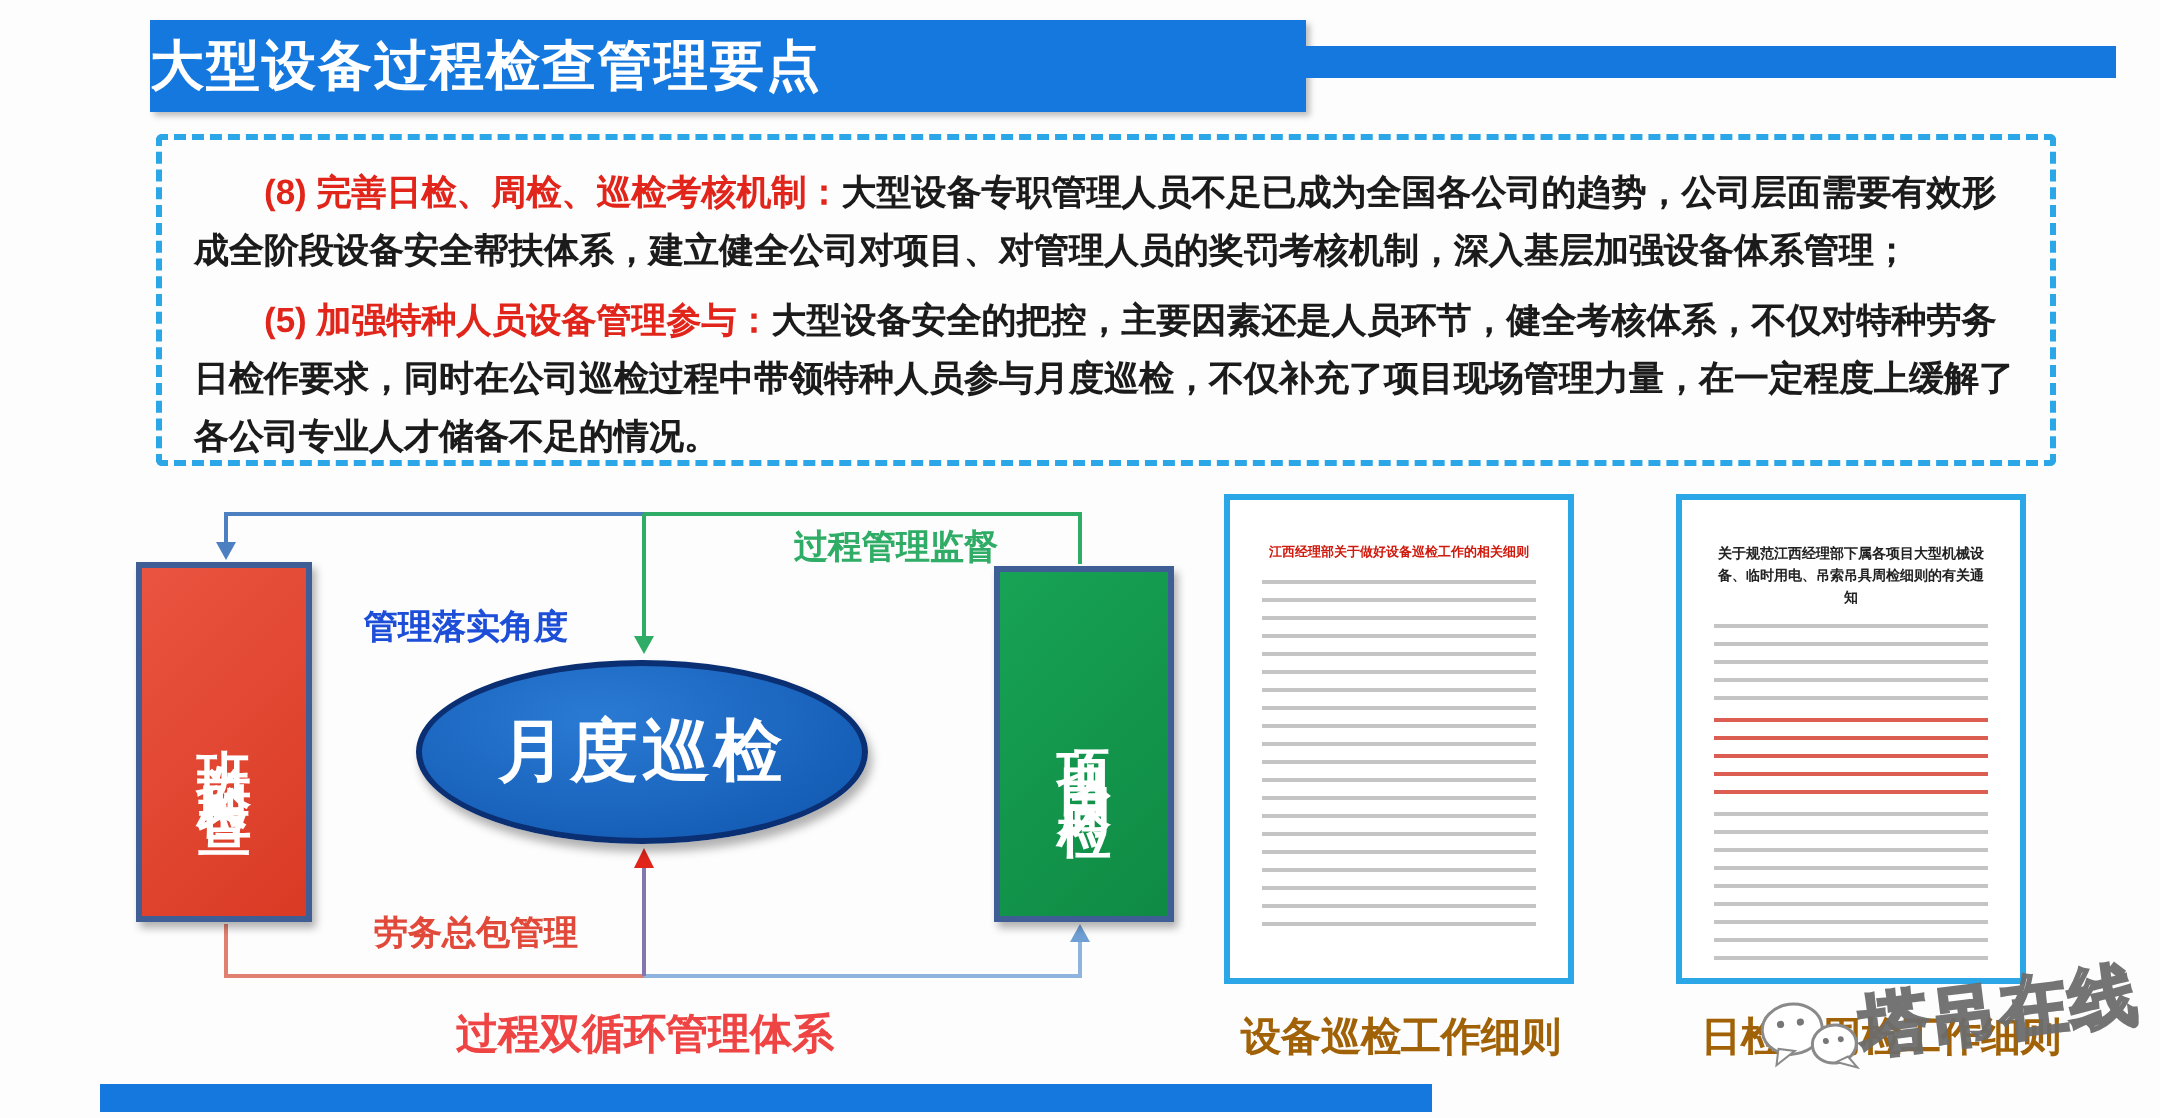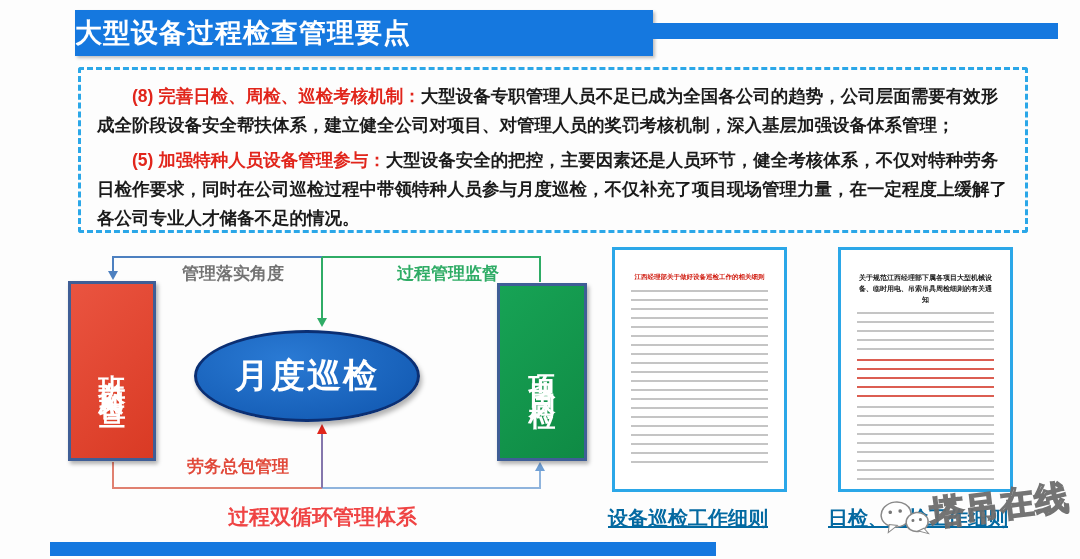--- a/index.html
+++ b/index.html
@@ -34,51 +34,51 @@
   .vbox{
     position:absolute;display:flex;align-items:center;justify-content:center;
     border:3px solid #3f5e96;box-sizing:border-box;
     color:#fff;font-weight:bold;font-size:27px;
     writing-mode:vertical-lr;text-orientation:upright;letter-spacing:9px;
     box-shadow:2px 3px 4px rgba(0,0,0,.3);
   }
   .box-red{left:68px;top:281px;width:88px;height:180px;background:linear-gradient(135deg,#ea5440,#d93a24);}
   .box-green{left:497px;top:283px;width:90px;height:178px;background:linear-gradient(135deg,#17a355,#0f8a44);}
   .ellipse{
-    position:absolute;left:194px;top:330px;width:226px;height:92px;
+    position:absolute;left:208px;top:330px;width:226px;height:92px;
     background:radial-gradient(ellipse at 40% 30%,#2a7ad4,#0f55ad);
     border:3px solid #0b2f73;border-radius:50%;box-sizing:border-box;
     display:flex;align-items:center;justify-content:center;
     color:#fff;font-weight:bold;font-size:34px;letter-spacing:2px;
     box-shadow:2px 4px 5px rgba(0,0,0,.3);
   }
   .flow-label{
     position:absolute;width:140px;text-align:center;
     font-size:17px;font-weight:bold;
   }
-  .lbl-blue{color:#737373;}  .lbl-green{color:#2fac66;}  .lbl-red{color:#e1493a;}
+  .lbl-blue{color:#1d4ed8;margin-top:40px;}  .lbl-green{color:#2fac66;}  .lbl-red{color:#e1493a;}
   .arrows{position:absolute;left:0;top:0;width:1080px;height:559px;pointer-events:none;}
   .diagram-caption{
     position:absolute;left:200px;top:503px;width:245px;text-align:center;
     font-size:21px;font-weight:bold;color:#ef4444;
   }
   
   .doc-frame{
     position:absolute;width:175px;height:245px;top:247px;
     border:3px solid #2ba7e8;background:#fff;box-sizing:border-box;
     padding:22px 16px 0 16px;overflow:hidden;
   }
   .doc1{left:612px;}  .doc2{left:838px;}
   .doc-title-red{font-size:6.5px;font-weight:bold;color:#d01a0e;text-align:center;margin-bottom:8px;line-height:1.5;}
   .doc-title-black{font-size:7px;font-weight:bold;color:#222;text-align:center;margin-bottom:6px;line-height:1.6;}
   .doclines{background:repeating-linear-gradient(to bottom,#8a8a8a 0 2px,transparent 2px 9px);opacity:.5;}
   .doclines-red{background:repeating-linear-gradient(to bottom,#d02818 0 2px,transparent 2px 9px);opacity:.75;}
   .doc-caption{
-    position:absolute;top:505px;text-align:left;
-    font-size:20px;font-weight:bold;color:#0369a1;text-decoration:underline;
+    position:absolute;top:505px;text-align:center;
+    font-size:20px;font-weight:bold;color:#a16207;
   }
   .cap1{left:608px;width:185px;}  .cap2{left:828px;width:225px;}
   
   .watermark{
     position:absolute;left:878px;top:486px;display:flex;align-items:center;
     transform:rotate(-7deg);z-index:5;
   }
   .wm-text{
     font-size:34px;font-weight:bold;color:#fff;
     -webkit-text-stroke:1.5px #6d6d6d;letter-spacing:1px;opacity:.95;

